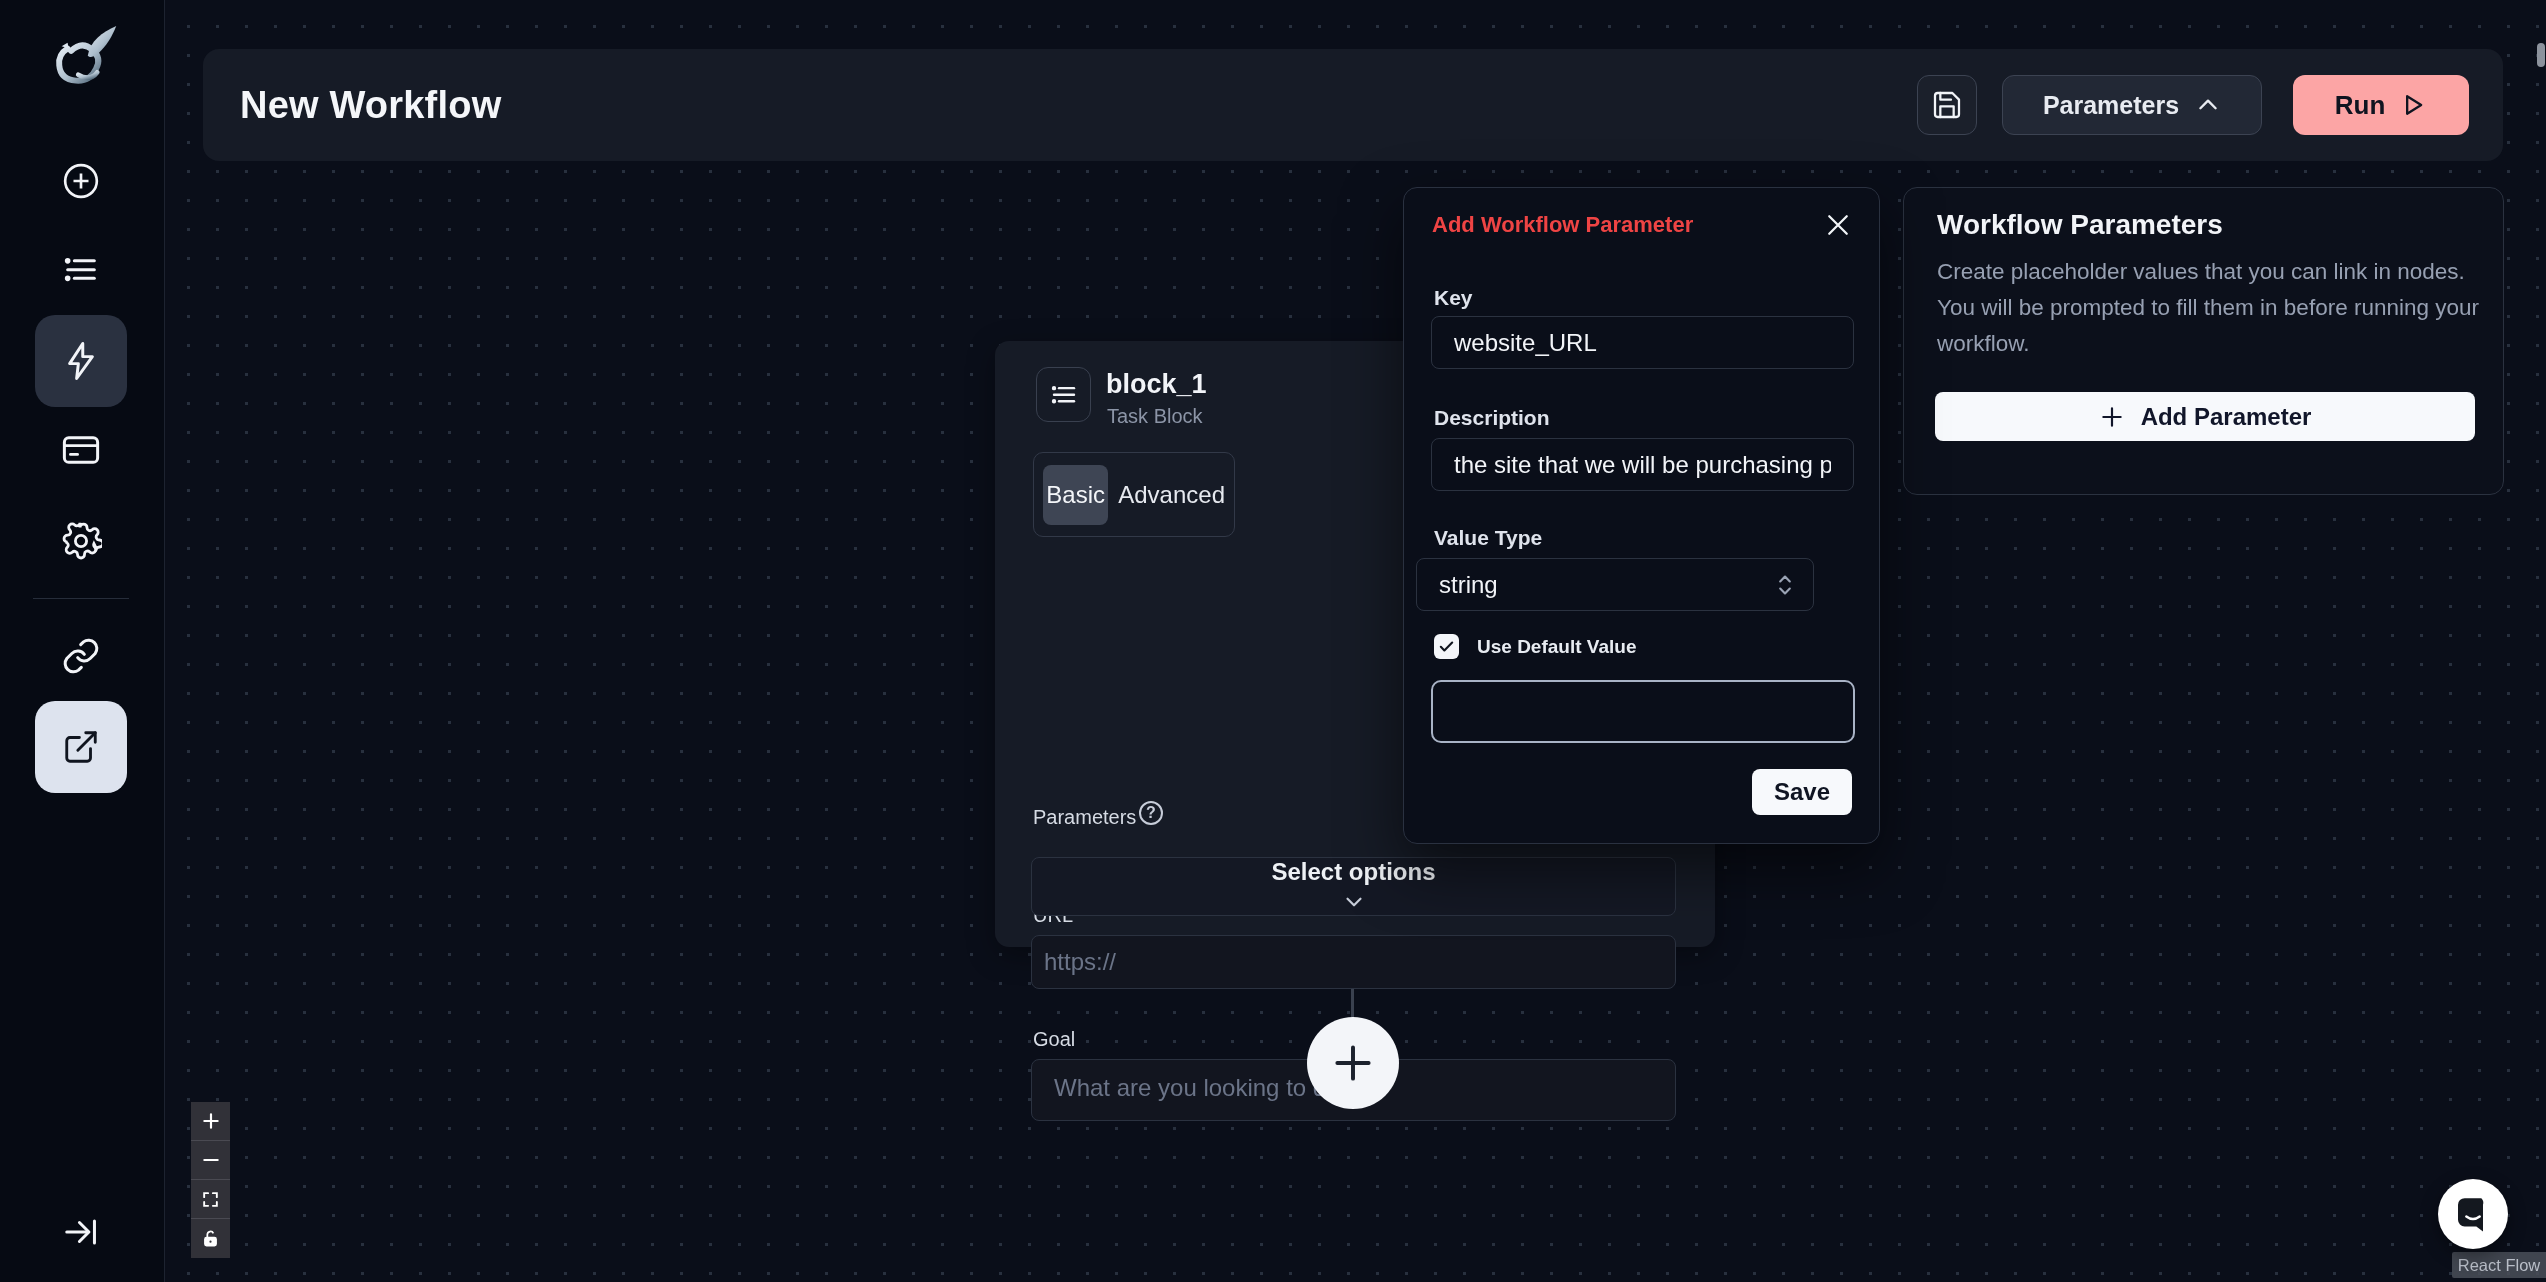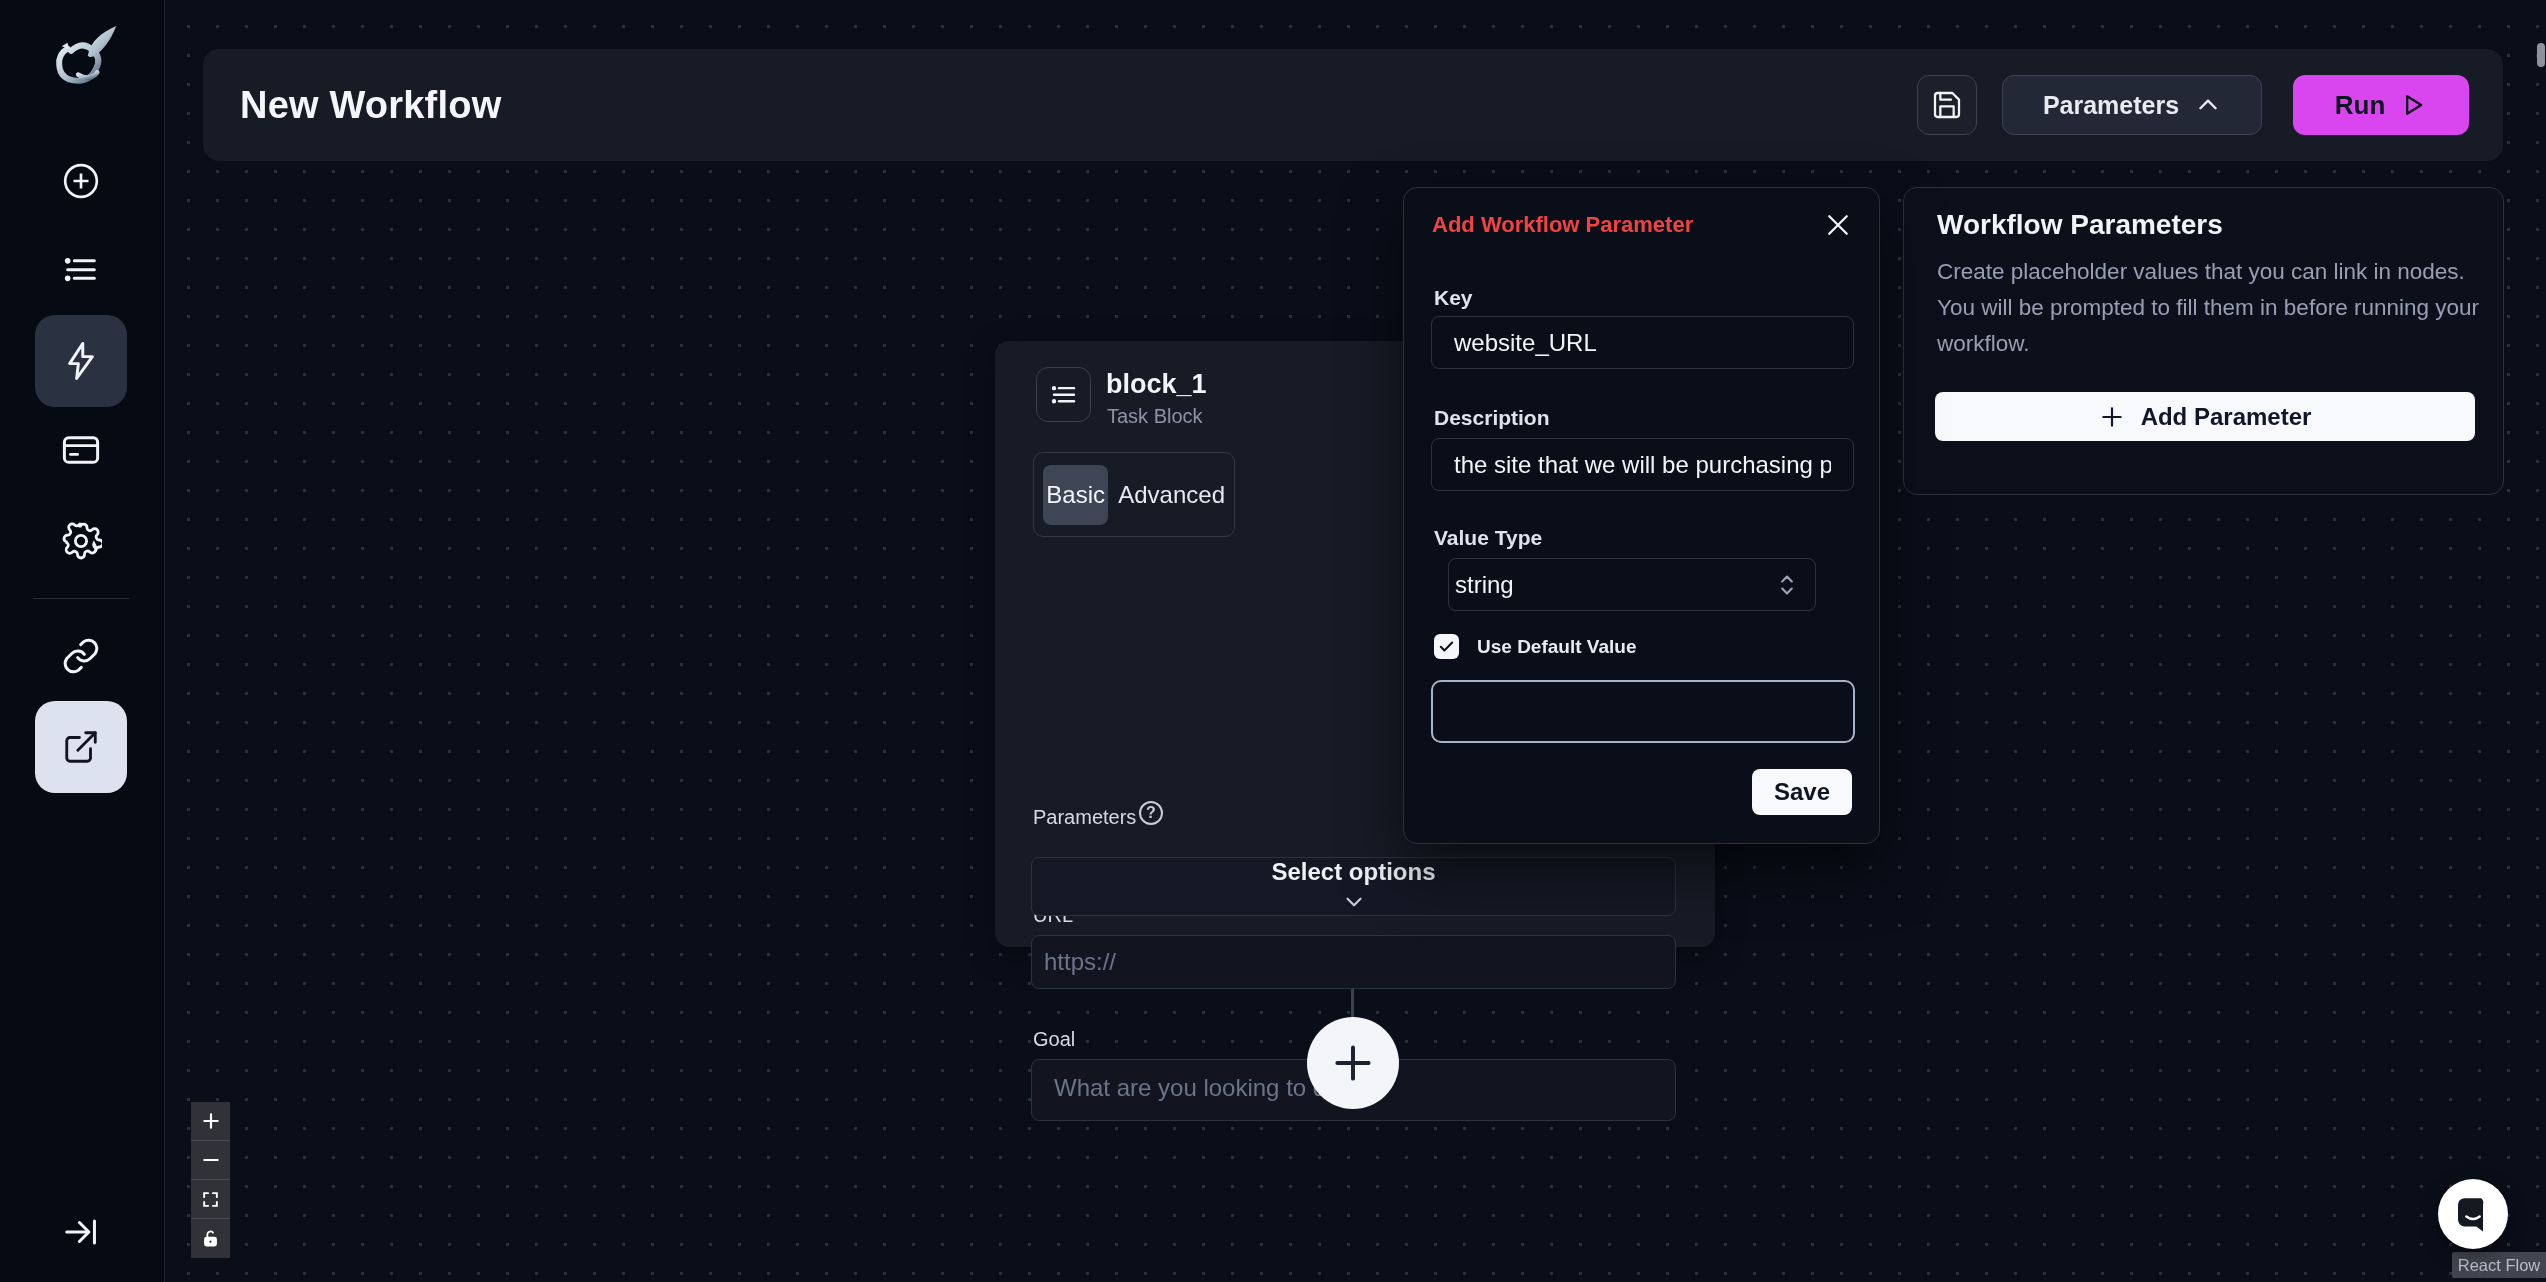--- a/index.html
+++ b/index.html
@@ -35,21 +35,21 @@
     position:absolute; left:203px; top:49px; width:2300px; height:112px;
     background:#161b26; border-radius:16px; z-index:4;
   }
   .header-title { position:absolute; left:37px; top:50%; transform:translateY(-50%);
     font-size:38px; font-weight:700; color:#f4f6f9; letter-spacing:.2px; }
   .hbtn { position:absolute; top:26px; height:60px; display:flex; align-items:center;
     justify-content:center; border-radius:12px; cursor:pointer; }
   .save-btn { left:1714px; width:60px; background:#1b202b; border:1px solid #3c4352; }
   .params-btn { left:1799px; width:260px; background:#222835; border:1px solid #3c4352;
     gap:16px; color:#e8ebf1; font-size:25px; font-weight:600; }
-  .run-btn { left:2090px; width:176px; background:#d946ef; gap:14px;
+  .run-btn { left:2090px; width:176px; background:#fca5a5; gap:14px;
     color:#0f1420; font-size:26px; font-weight:700; }
 
   
   .block-card {
     position:absolute; left:995px; top:341px; width:720px; height:606px;
     background:#161b26; border-radius:14px; z-index:1; box-shadow:0 8px 28px rgba(0,0,0,.35);
   }
   .block-iconbox { position:absolute; left:41px; top:26px; width:55px; height:55px;
     border:1px solid #39404f; border-radius:12px; display:flex; align-items:center; justify-content:center; }
   .block-title { position:absolute; left:111px; top:28px; font-size:27px; font-weight:700; color:#f2f4f8; }
@@ -89,23 +89,23 @@
     box-shadow:0 24px 60px rgba(0,0,0,.55);
   }
   .modal-title { position:absolute; left:28px; top:24px; font-size:22px; font-weight:600; color:#ef4444; }
   .modal-close { position:absolute; right:24px; top:20px; width:34px; height:34px;
     display:flex; align-items:center; justify-content:center; cursor:pointer; }
   .m-label { position:absolute; left:30px; font-size:21px; font-weight:600; color:#dfe3ec; }
   .m-input { position:absolute; left:27px; width:423px; height:53px; background:transparent;
     border:1px solid #2b3240; border-radius:8px; color:#f2f4f8; font-size:24px;
     padding:0 22px; outline:none; white-space:nowrap; overflow:hidden;
     font-family:"Liberation Sans", sans-serif; }
-  .m-select { position:absolute; left:44px; top:370px; width:368px; height:53px;
+  .m-select { position:absolute; left:12px; top:370px; width:398px; height:53px;
     border:1px solid #2b3240; border-radius:8px; display:flex; align-items:center;
-    justify-content:space-between; padding:0 18px 0 6px; cursor:pointer; }
+    justify-content:space-between; padding:0 18px 0 22px; cursor:pointer; }
   .m-select span { font-size:24px; color:#f2f4f8; }
   .chk-row { position:absolute; left:30px; top:446px; display:flex; align-items:center; gap:18px; }
   .chk { width:25px; height:25px; border-radius:6px; background:#f4f6fa; display:flex;
     align-items:center; justify-content:center; cursor:pointer; }
   .chk-label { font-size:19px; font-weight:600; color:#e8ecf2; }
   .m-default { position:absolute; left:27px; top:492px; width:424px; height:63px;
     background:transparent; border:2px solid #a9b3c6; border-radius:10px; color:#f2f4f8;
     font-size:24px; padding:0 20px; outline:none; font-family:"Liberation Sans", sans-serif; }
   .m-save { position:absolute; right:27px; top:581px; width:100px; height:46px;
     background:#f7f9fc; border-radius:8px; display:flex; align-items:center;

